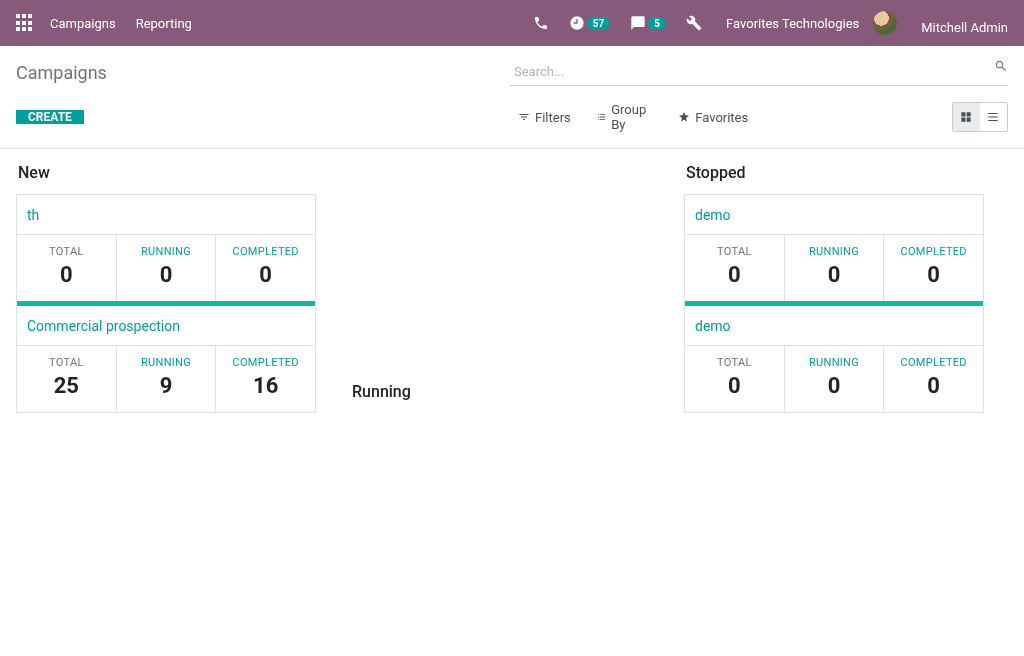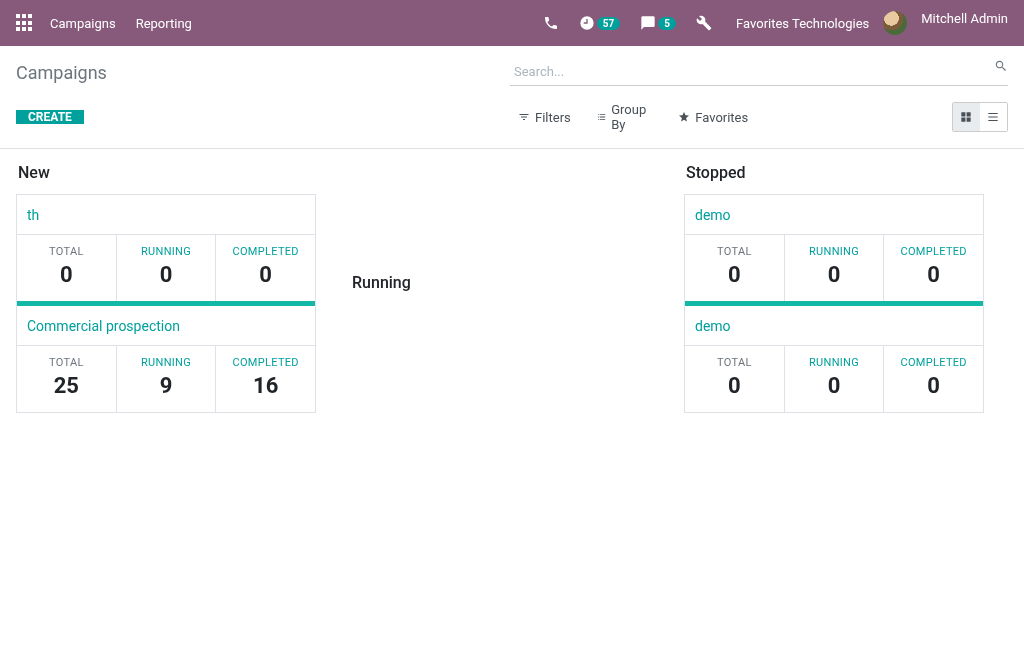--- a/index.html
+++ b/index.html
@@ -8,21 +8,21 @@
 .navbar { background: #875a7b; height: 46px; display: flex; align-items: center; padding: 0 16px; color: #fff; }
 .nav-apps { width: 18px; height: 18px; margin-right: 16px; display: flex; flex-wrap: wrap; gap: 2px; cursor: pointer; }
 .nav-apps span { width: 4px; height: 4px; background: #fff; }
 .brand { font-size: 18px; font-weight: 500; margin-right: 32px; }
 .nav-link { font-size: 13px; color: #fff; margin-right: 20px; cursor: pointer; }
 .nav-spacer { flex: 1; }
 .nav-icon { margin: 0 10px; cursor: pointer; display: flex; align-items: center; position: relative; }
 .nav-icon svg { width: 16px; height: 16px; fill: #fff; }
 .badge { background: #00a09d; border-radius: 10px; padding: 1px 6px; font-size: 10px; font-weight: 700; margin-left: 2px; }
 .company { font-size: 13px; margin: 0 14px; }
-.user { display: flex; align-items: flex-start; gap: 14px; cursor: pointer; }
+.user { display: flex; align-items: flex-end; gap: 24px; cursor: pointer; }
 .avatar { width: 24px; height: 24px; border-radius: 50%; background: radial-gradient(circle at 35% 30%, #e8c9a0 32%, #7a5c3a 33% 52%, #4a6a3a 53%); }
 .user-name { font-size: 13px; }
 
 .control-panel { padding: 12px 16px; border-bottom: 1px solid #dee2e6; }
 .cp-row { display: flex; justify-content: space-between; align-items: center; }
 .cp-row + .cp-row { margin-top: 12px; }
 .breadcrumb { font-size: 18px; color: #6c757d; }
 .search-wrap { width: 498px; display: flex; border-bottom: 1px solid #ccc; align-items: flex-start; }
 .search-input { flex: 1; border: none; outline: none; padding: 6px 4px; font-size: 13px; color: #495057; }
 .search-input::placeholder { color: #adb5bd; }
@@ -31,21 +31,21 @@
 .create-btn { background: #00a09d; color: #fff; border: none; padding: 0 12px; font-weight: 700; font-size: 12px; cursor: pointer; }
 .toolbar-right { display: flex; align-items: center; gap: 10px; }
 .filter-item { display: flex; align-items: center; gap: 5px; font-size: 13px; color: #495057; padding: 4px 8px; cursor: pointer; }
 .filter-item svg { width: 12px; height: 12px; fill: #495057; }
 .view-switcher { margin-left: auto; display: flex; gap: 0; border: 1px solid #ccc; border-radius: 2px; overflow: hidden; }
 .view-btn { width: 34px; height: 28px; display: flex; align-items: center; justify-content: center; cursor: pointer; background: #fff; }
 .view-btn.active { background: #e9ecef; }
 .view-btn svg { width: 14px; height: 14px; fill: #495057; }
 .toolbar-gap { width: 220px; }
 
-.kanban { display: flex; gap: 10px; padding: 14px 16px; align-items: center; }
+.kanban { display: flex; gap: 10px; padding: 14px 16px; align-items: flex-end; }
 .column { flex: 1; min-width: 0; padding: 0 0; }
 .col-title { font-size: 16px; font-weight: 500; color: #212529; margin-bottom: 12px; padding-left: 2px; }
 .cards { border: 1px solid #dee2e6; }
 .cards .card + .card { border-top: 5px solid #14b8a6; }
 .card-head { padding: 10px 10px; border-bottom: 1px solid #dee2e6; }
 .card-name { color: #00a09d; font-size: 14px; cursor: pointer; }
 .stats { display: flex; }
 .stat { flex: 1; text-align: center; padding: 10px 4px 14px; }
 .stat + .stat { border-left: 1px solid #dee2e6; }
 .stat-label { font-size: 11px; color: #6c757d; letter-spacing: 0.3px; font-weight: 400; }

